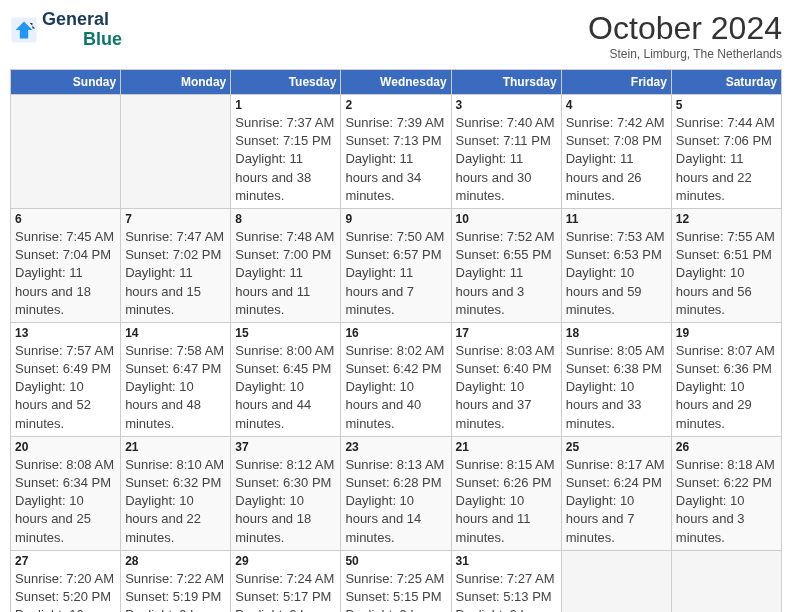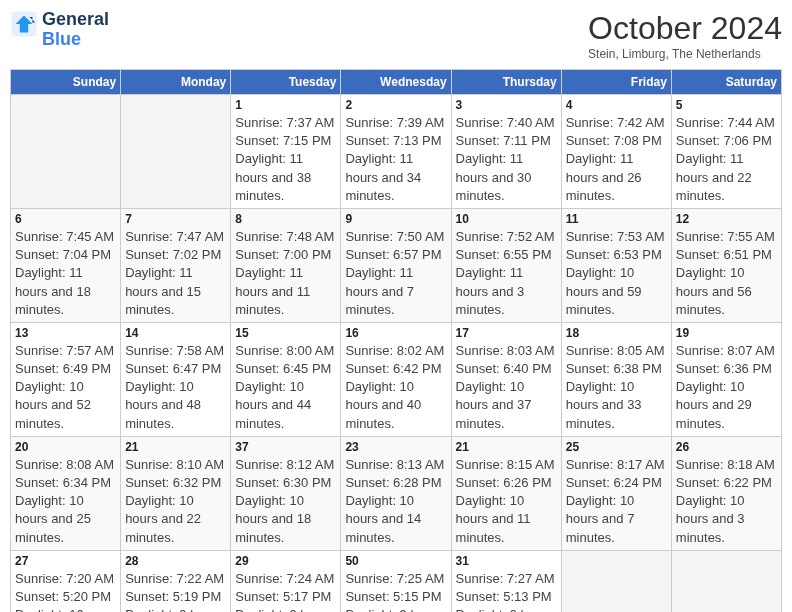--- a/index.html
+++ b/index.html
@@ -11,38 +11,39 @@
       padding: 10px;
     }
     .header {
       display: flex;
       justify-content: space-between;
       align-items: flex-start;
       margin-bottom: 8px;
     }
     .logo {
       display: flex;
-      align-items: flex-start;
+      align-items: center;
       gap: 4px;
     }
     .logo-text {
       font-size: 18px;
       font-weight: bold;
       color: #1a3a5c;
       line-height: 1.1;
     }
     .logo-text span {
-      color: #3b82f6;
+      color: #0f766e;
+      margin-left: 41px;
     }
     .logo-icon {
       width: 28px;
       height: 28px;
     }
     .title-section {
-      text-align: left;
+      text-align: right;
     }
     .month-title {
       font-size: 32px;
       color: #333;
       font-weight: normal;
     }
     .subtitle {
       font-size: 12px;
       color: #555;
     }

